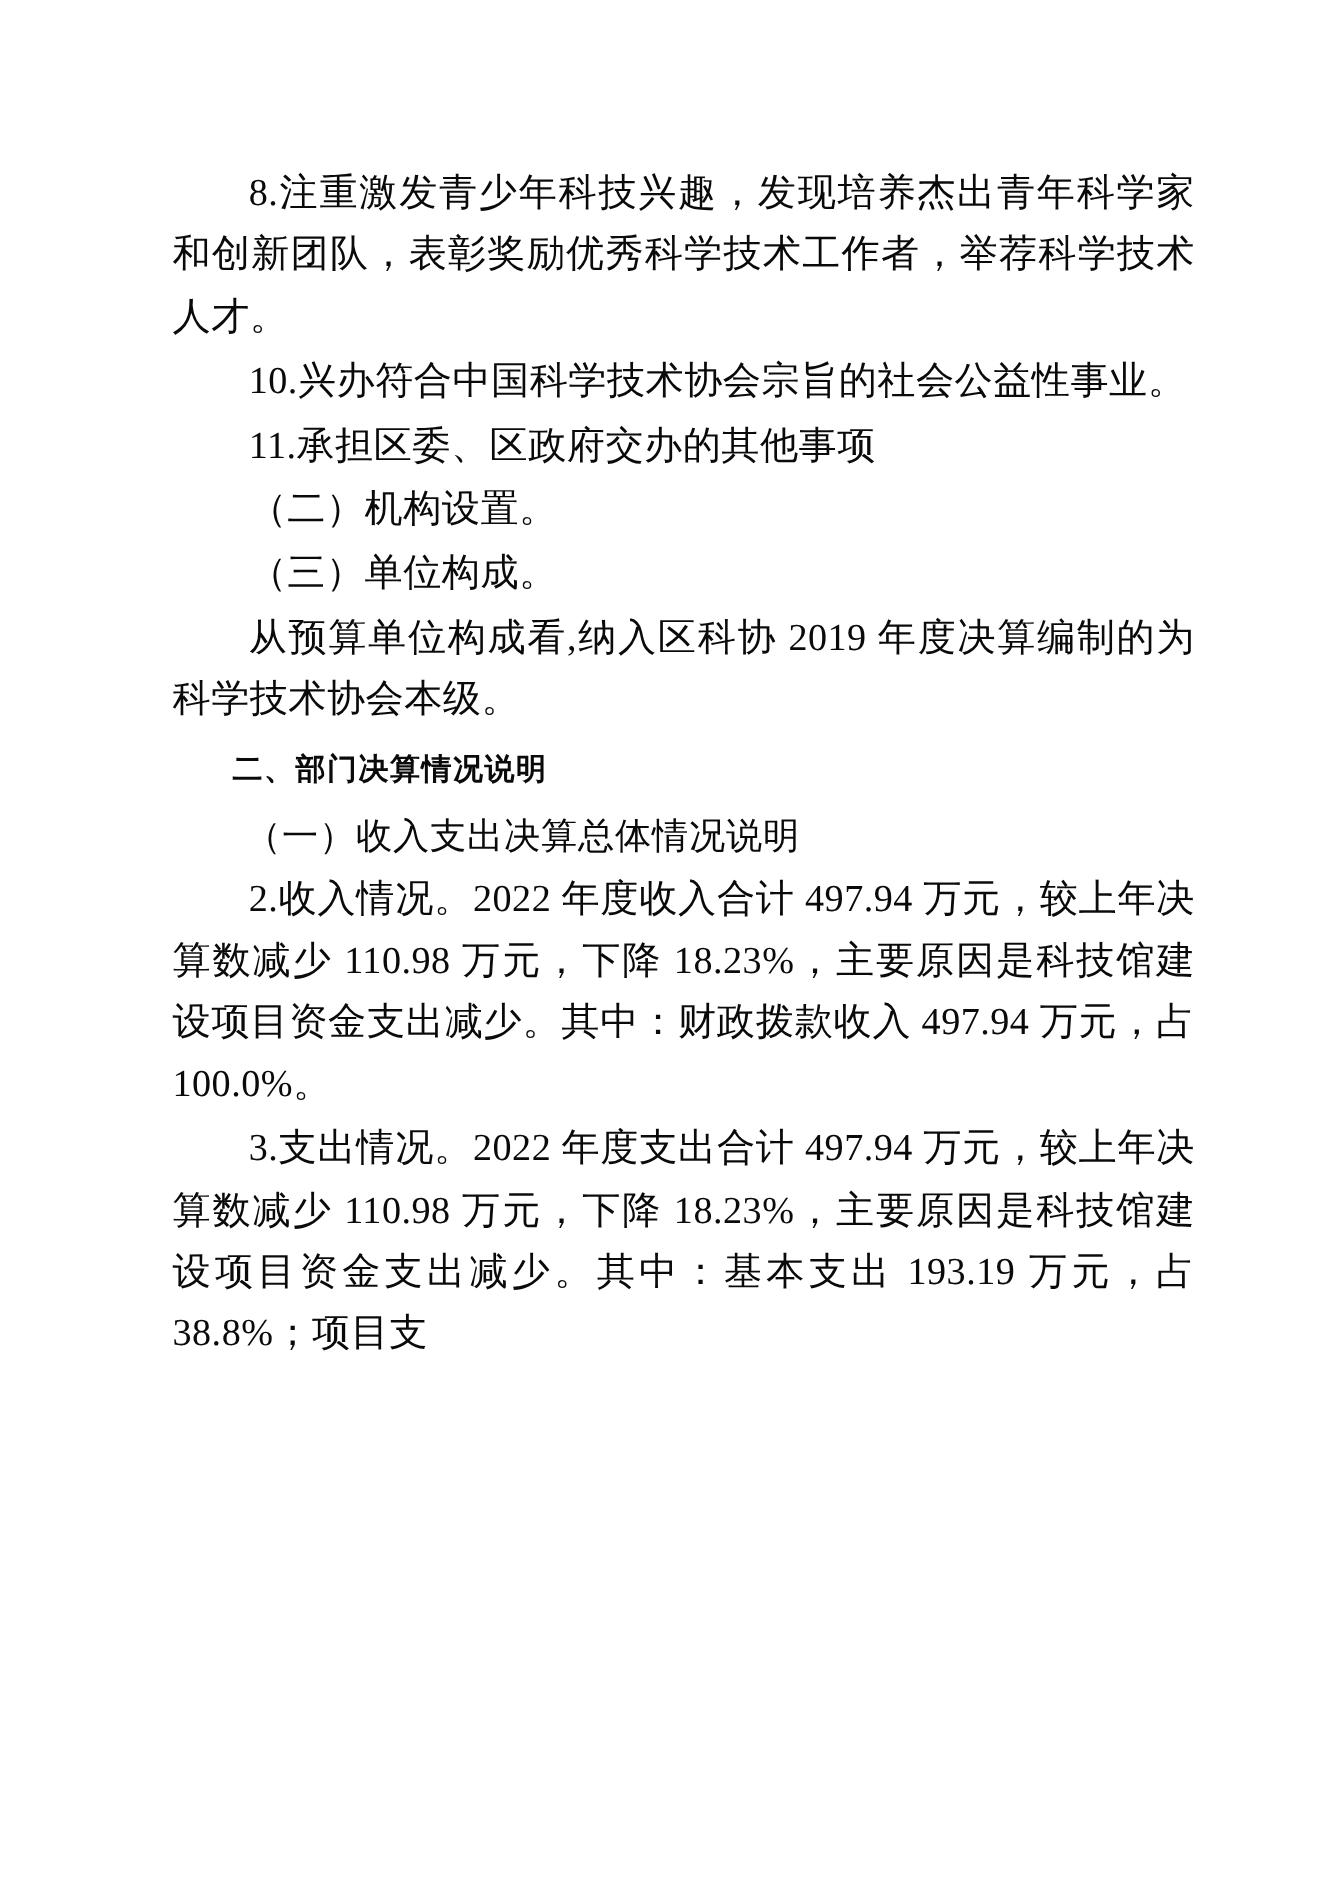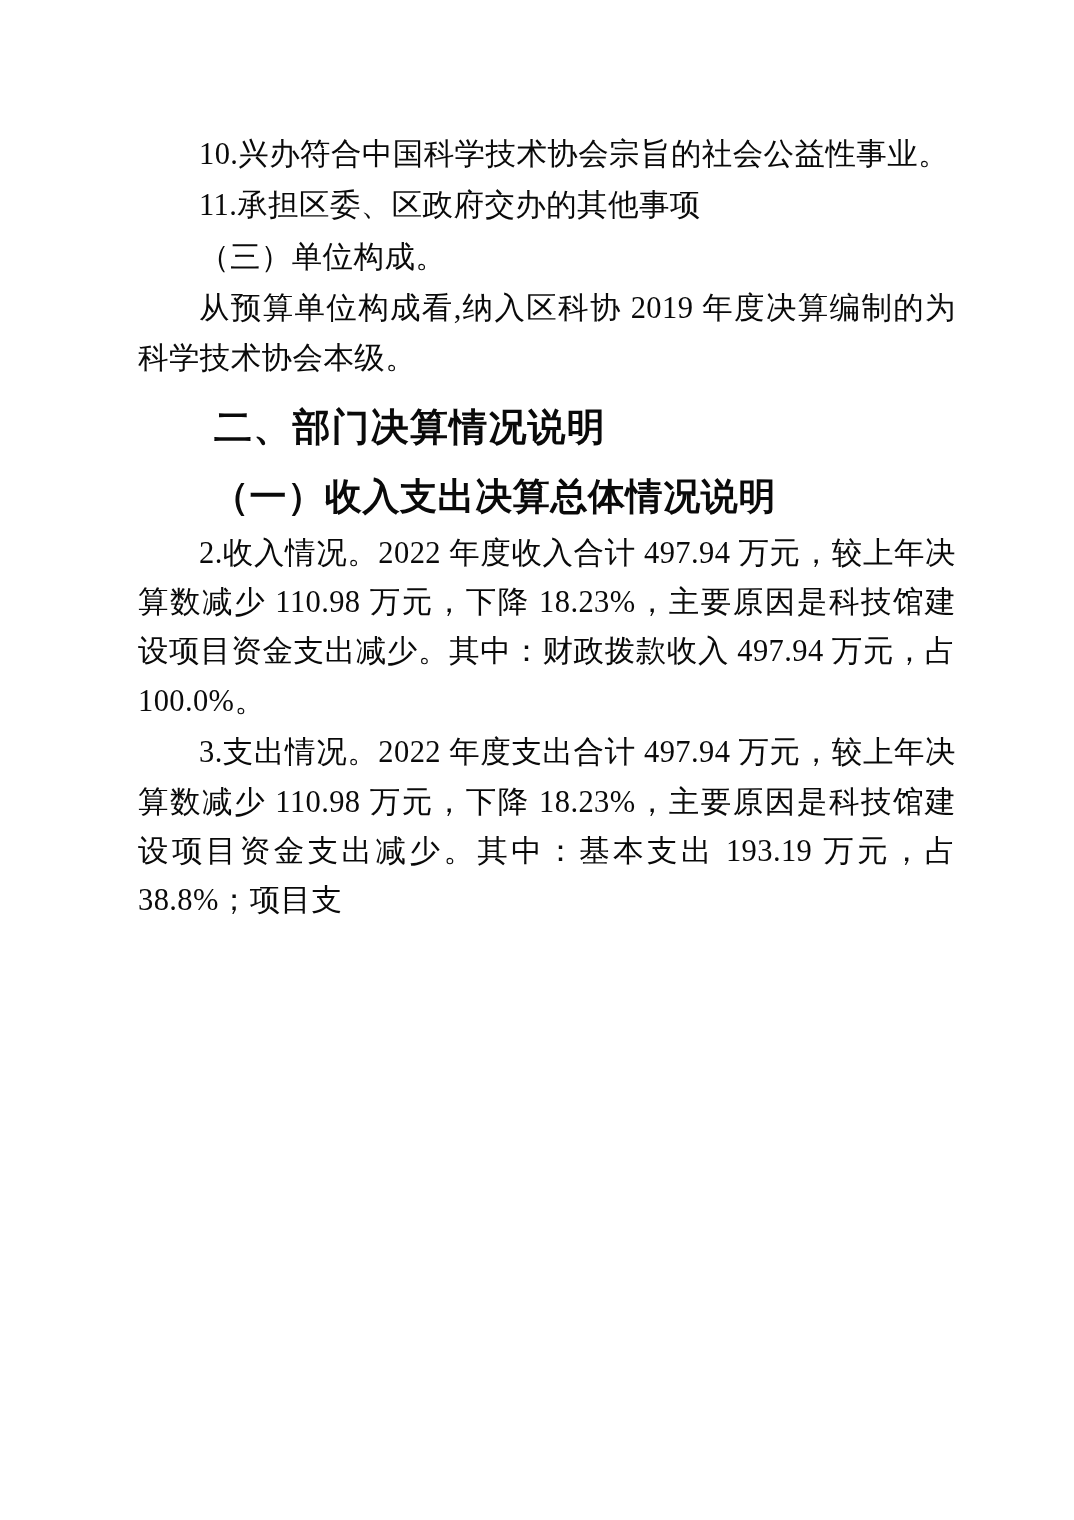--- a/index.html
+++ b/index.html
@@ -29,41 +29,43 @@
     text-justify: inter-ideograph;
   }
   p.para {
     margin: 0 0 2px 0;
     text-indent: 2em;
   }
   p.heading {
     margin: 14px 0 8px 0;
     text-indent: 2em;
     font-weight: bold;
-    font-family: Liberation Serif, serif;
-    font-size: 38px;
+    font-family: Liberation Mono, monospace;
+    font-size: 24px;
     letter-spacing: 1.2px;
   }
   p.subheading {
     margin: 4px 0 2px 0;
     text-indent: 2em;
-    font-weight: bold;
+    font-weight: normal;
     font-family: "Liberation Sans", "DejaVu Sans", sans-serif;
-    font-size: 37px;
+    font-size: 29px;
     letter-spacing: 0.6px;
   }
 </style>
 </head>
 <body>
 
 <div class="page">
   <div class="doc-body">
 
+    <p class="para">8.注重激发青少年科技兴趣，发现培养杰出青年科学家和创新团队，表彰奖励优秀科学技术工作者，举荐科学技术人才。</p>
     <p class="para">10.兴办符合中国科学技术协会宗旨的社会公益性事业。</p>
     <p class="para">11.承担区委、区政府交办的其他事项</p>
+    <p class="para">（二）机构设置。</p>
     <p class="para">（三）单位构成。</p>
     <p class="para"> 从预算单位构成看,纳入区科协 2019 年度决算编制的为科学技术协会本级。</p>
     <p class="heading">二、部门决算情况说明</p>
     <p class="subheading">（一）收入支出决算总体情况说明</p>
     <p class="para">2.收入情况。2022 年度收入合计 497.94 万元，较上年决算数减少 110.98 万元，下降 18.23%，主要原因是科技馆建设项目资金支出减少。其中：财政拨款收入 497.94 万元，占 100.0%。</p>
     <p class="para">3.支出情况。2022 年度支出合计 497.94 万元，较上年决算数减少 110.98 万元，下降 18.23%，主要原因是科技馆建设项目资金支出减少。其中：基本支出 193.19 万元，占 38.8%；项目支</p>
 
   </div>
 </div>
 

